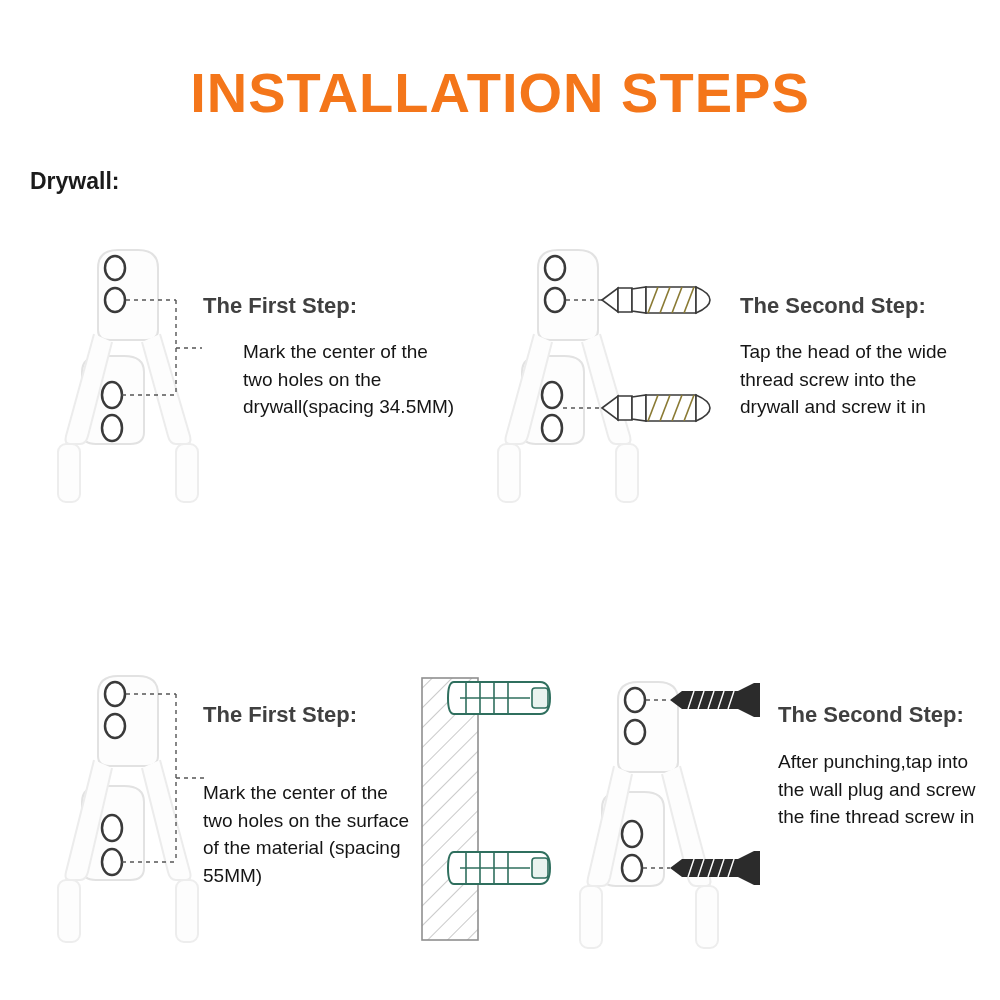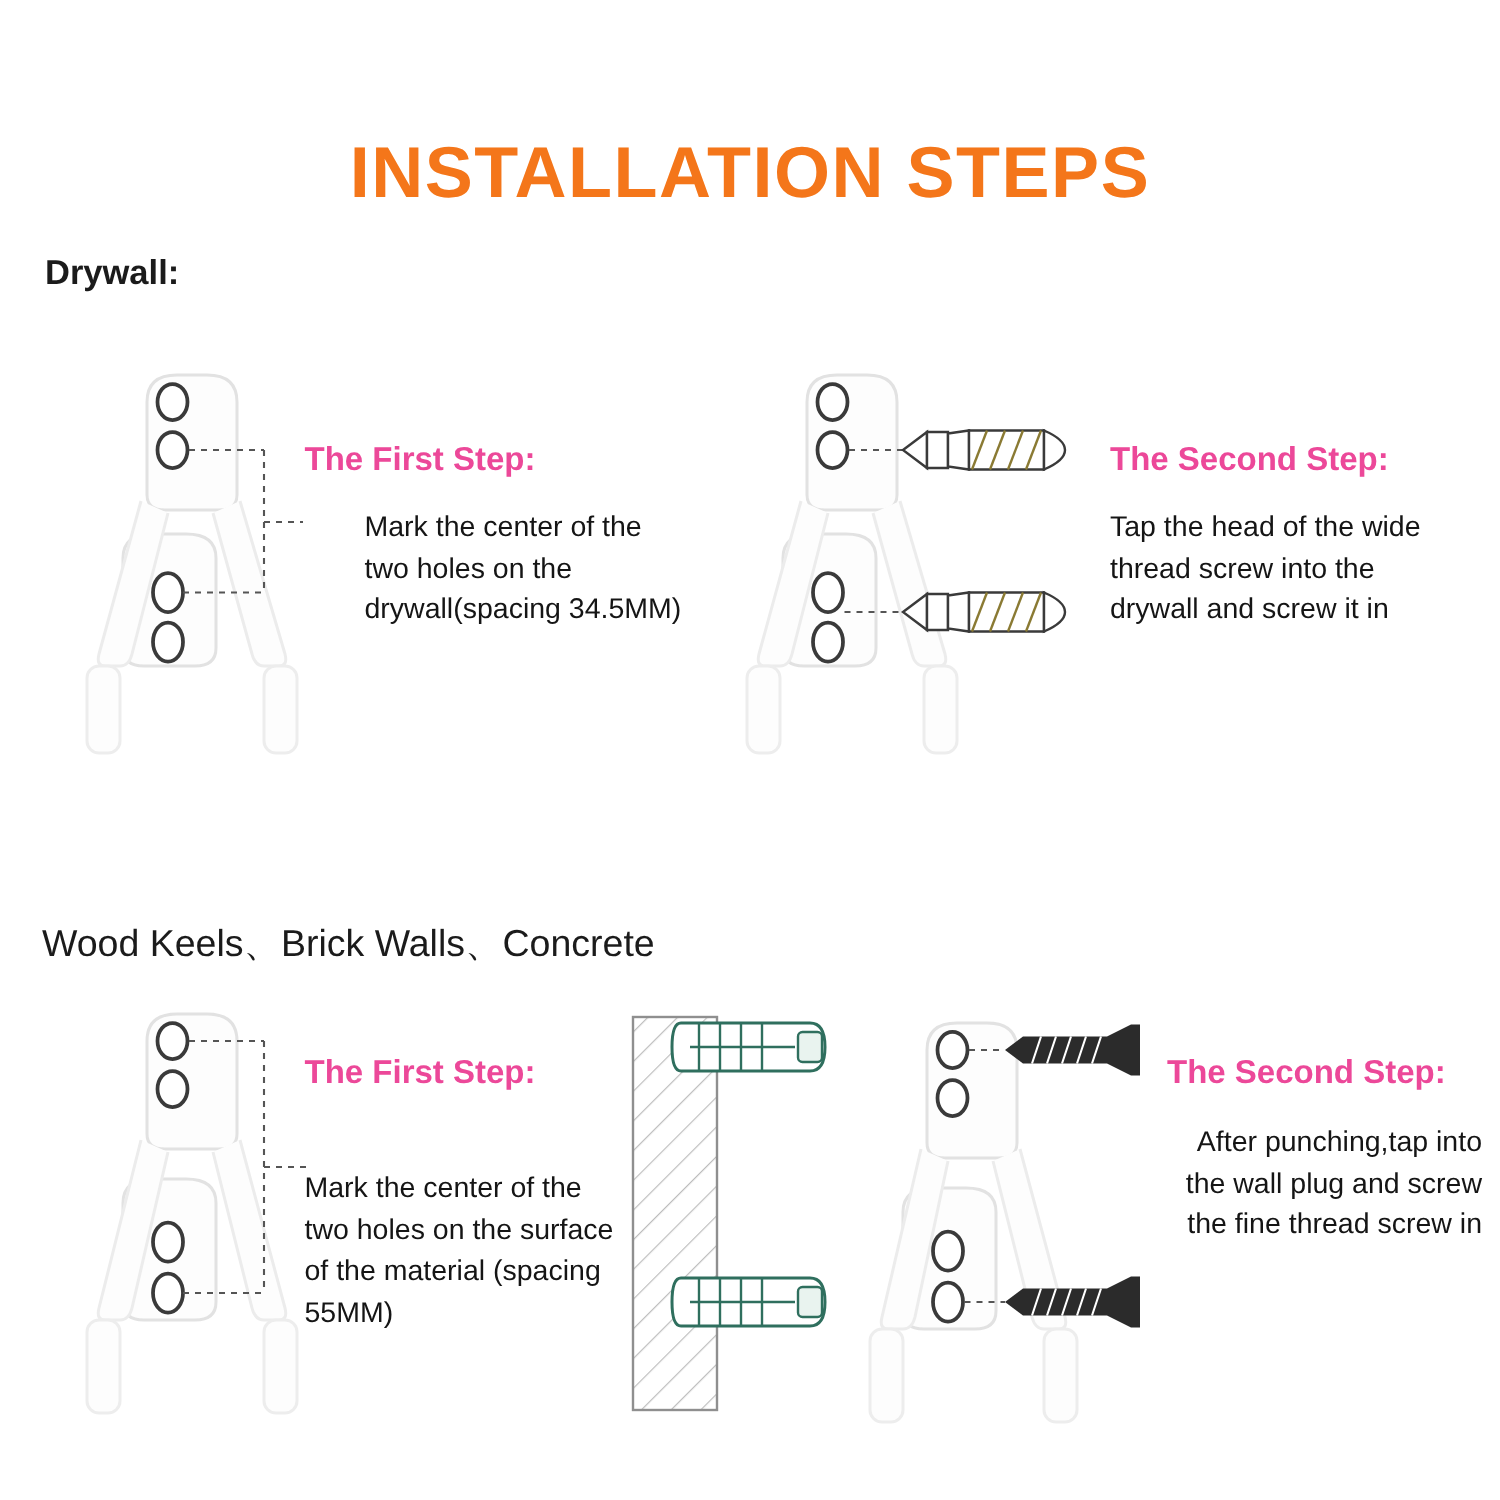--- a/index.html
+++ b/index.html
@@ -22,65 +22,64 @@
     height: 1000px;
   }
 
   
   .title {
     position: absolute;
     top: 60px;
     left: 0;
     width: 1000px;
     text-align: center;
-    font-size: 48px;
+    font-size: 56px;
     font-weight: bold;
     letter-spacing: 1px;
     color: #f4761a;
     font-family: "Liberation Sans", sans-serif;
-    margin-top: 28px;
   }
 
   
   .section-heading {
     position: absolute;
     font-size: 23px;
     color: #1b1b1b;
     white-space: nowrap;
   }
   .heading-drywall { top: 168px; left: 30px; font-weight: bold; }
   .heading-wood { top: 612px; left: 28px; font-size: 25px; }
 
   
   .step-title {
     position: absolute;
     font-size: 22px;
     font-weight: bold;
-    color: #ec4899;
+    color: #404040;
     white-space: nowrap;
   }
   .step-body {
     position: absolute;
     font-size: 19px;
     line-height: 1.45;
     color: #151515;
     width: 230px;
   }
 
   .s1-title { top: 293px; left: 203px; }
   .s1-body  { top: 338px; left: 203px; width: 215px; margin-left: 40px; }
 
   .s2-title { top: 293px; left: 740px; }
   .s2-body  { top: 338px; left: 740px; width: 215px; }
 
   .s3-title { top: 702px; left: 203px; }
   .s3-body  { top: 745px; left: 203px; width: 210px; margin-top: 34px; }
 
   .s4-title { top: 702px; left: 778px; }
-  .s4-body  { top: 748px; left: 778px; width: 210px; text-align: right; }
+  .s4-body  { top: 748px; left: 778px; width: 210px; }
 
   
   .diagram {
     position: absolute;
   }
   .d1 { top: 230px; left: 20px;  width: 200px; height: 290px; }
   .d2 { top: 230px; left: 460px; width: 270px; height: 290px; }
   .d3 { top: 650px; left: 20px;  width: 200px; height: 300px; }
   .d4 { top: 650px; left: 420px; width: 360px; height: 300px; }
 
@@ -172,21 +171,20 @@
             <path d="M82 13 L92 -13"></path>
         </g>
         <path d="M94 -13 q14 6 14 13 q0 7 -14 13 z" fill="#ffffff" stroke="#3a3a3a" stroke-width="1.6"></path>
       </g>
     </svg>
   </div>
 
   <div class="step-title s2-title">The Second Step:</div>
   <div class="step-body s2-body">Tap the head of the wide thread screw into the drywall and screw it in</div>
 
-  <div class="section-heading heading-wood">Wood Keels、Brick Walls、Concrete</div>
 
   <div class="diagram d3">
     <svg width="200" height="300" viewBox="0 0 200 300">
       <path d="M78 44 q0 -18 20 -18 h20 q20 0 20 18 v62 q0 10 -12 10 h-36 q-12 0 -12 -10 z" fill="#fdfdfd" stroke="#e2e2e2" stroke-width="2"></path>
       <path d="M62 152 q0 -16 20 -16 h22 q20 0 20 16 v66 q0 12 -14 12 h-34 q-14 0 -14 -12 z" fill="#fdfdfd" stroke="#e2e2e2" stroke-width="2"></path>
       <path d="M74 110 L46 222 q-2 8 4 8 h10 q6 0 8 -8 L92 118" fill="#fdfdfd" stroke="#ececec" stroke-width="2"></path>
       <path d="M140 110 L170 222 q2 8 -4 8 h-10 q-6 0 -8 -8 L122 118" fill="#fdfdfd" stroke="#ececec" stroke-width="2"></path>
       <rect x="38" y="230" width="22" height="62" rx="8" fill="#fdfdfd" stroke="#ededed" stroke-width="2"></rect>
       <rect x="156" y="230" width="22" height="62" rx="8" fill="#fdfdfd" stroke="#ededed" stroke-width="2"></rect>
       <ellipse cx="95" cy="44" rx="10" ry="12" fill="#ffffff" stroke="#3a3a3a" stroke-width="2.5"></ellipse>

